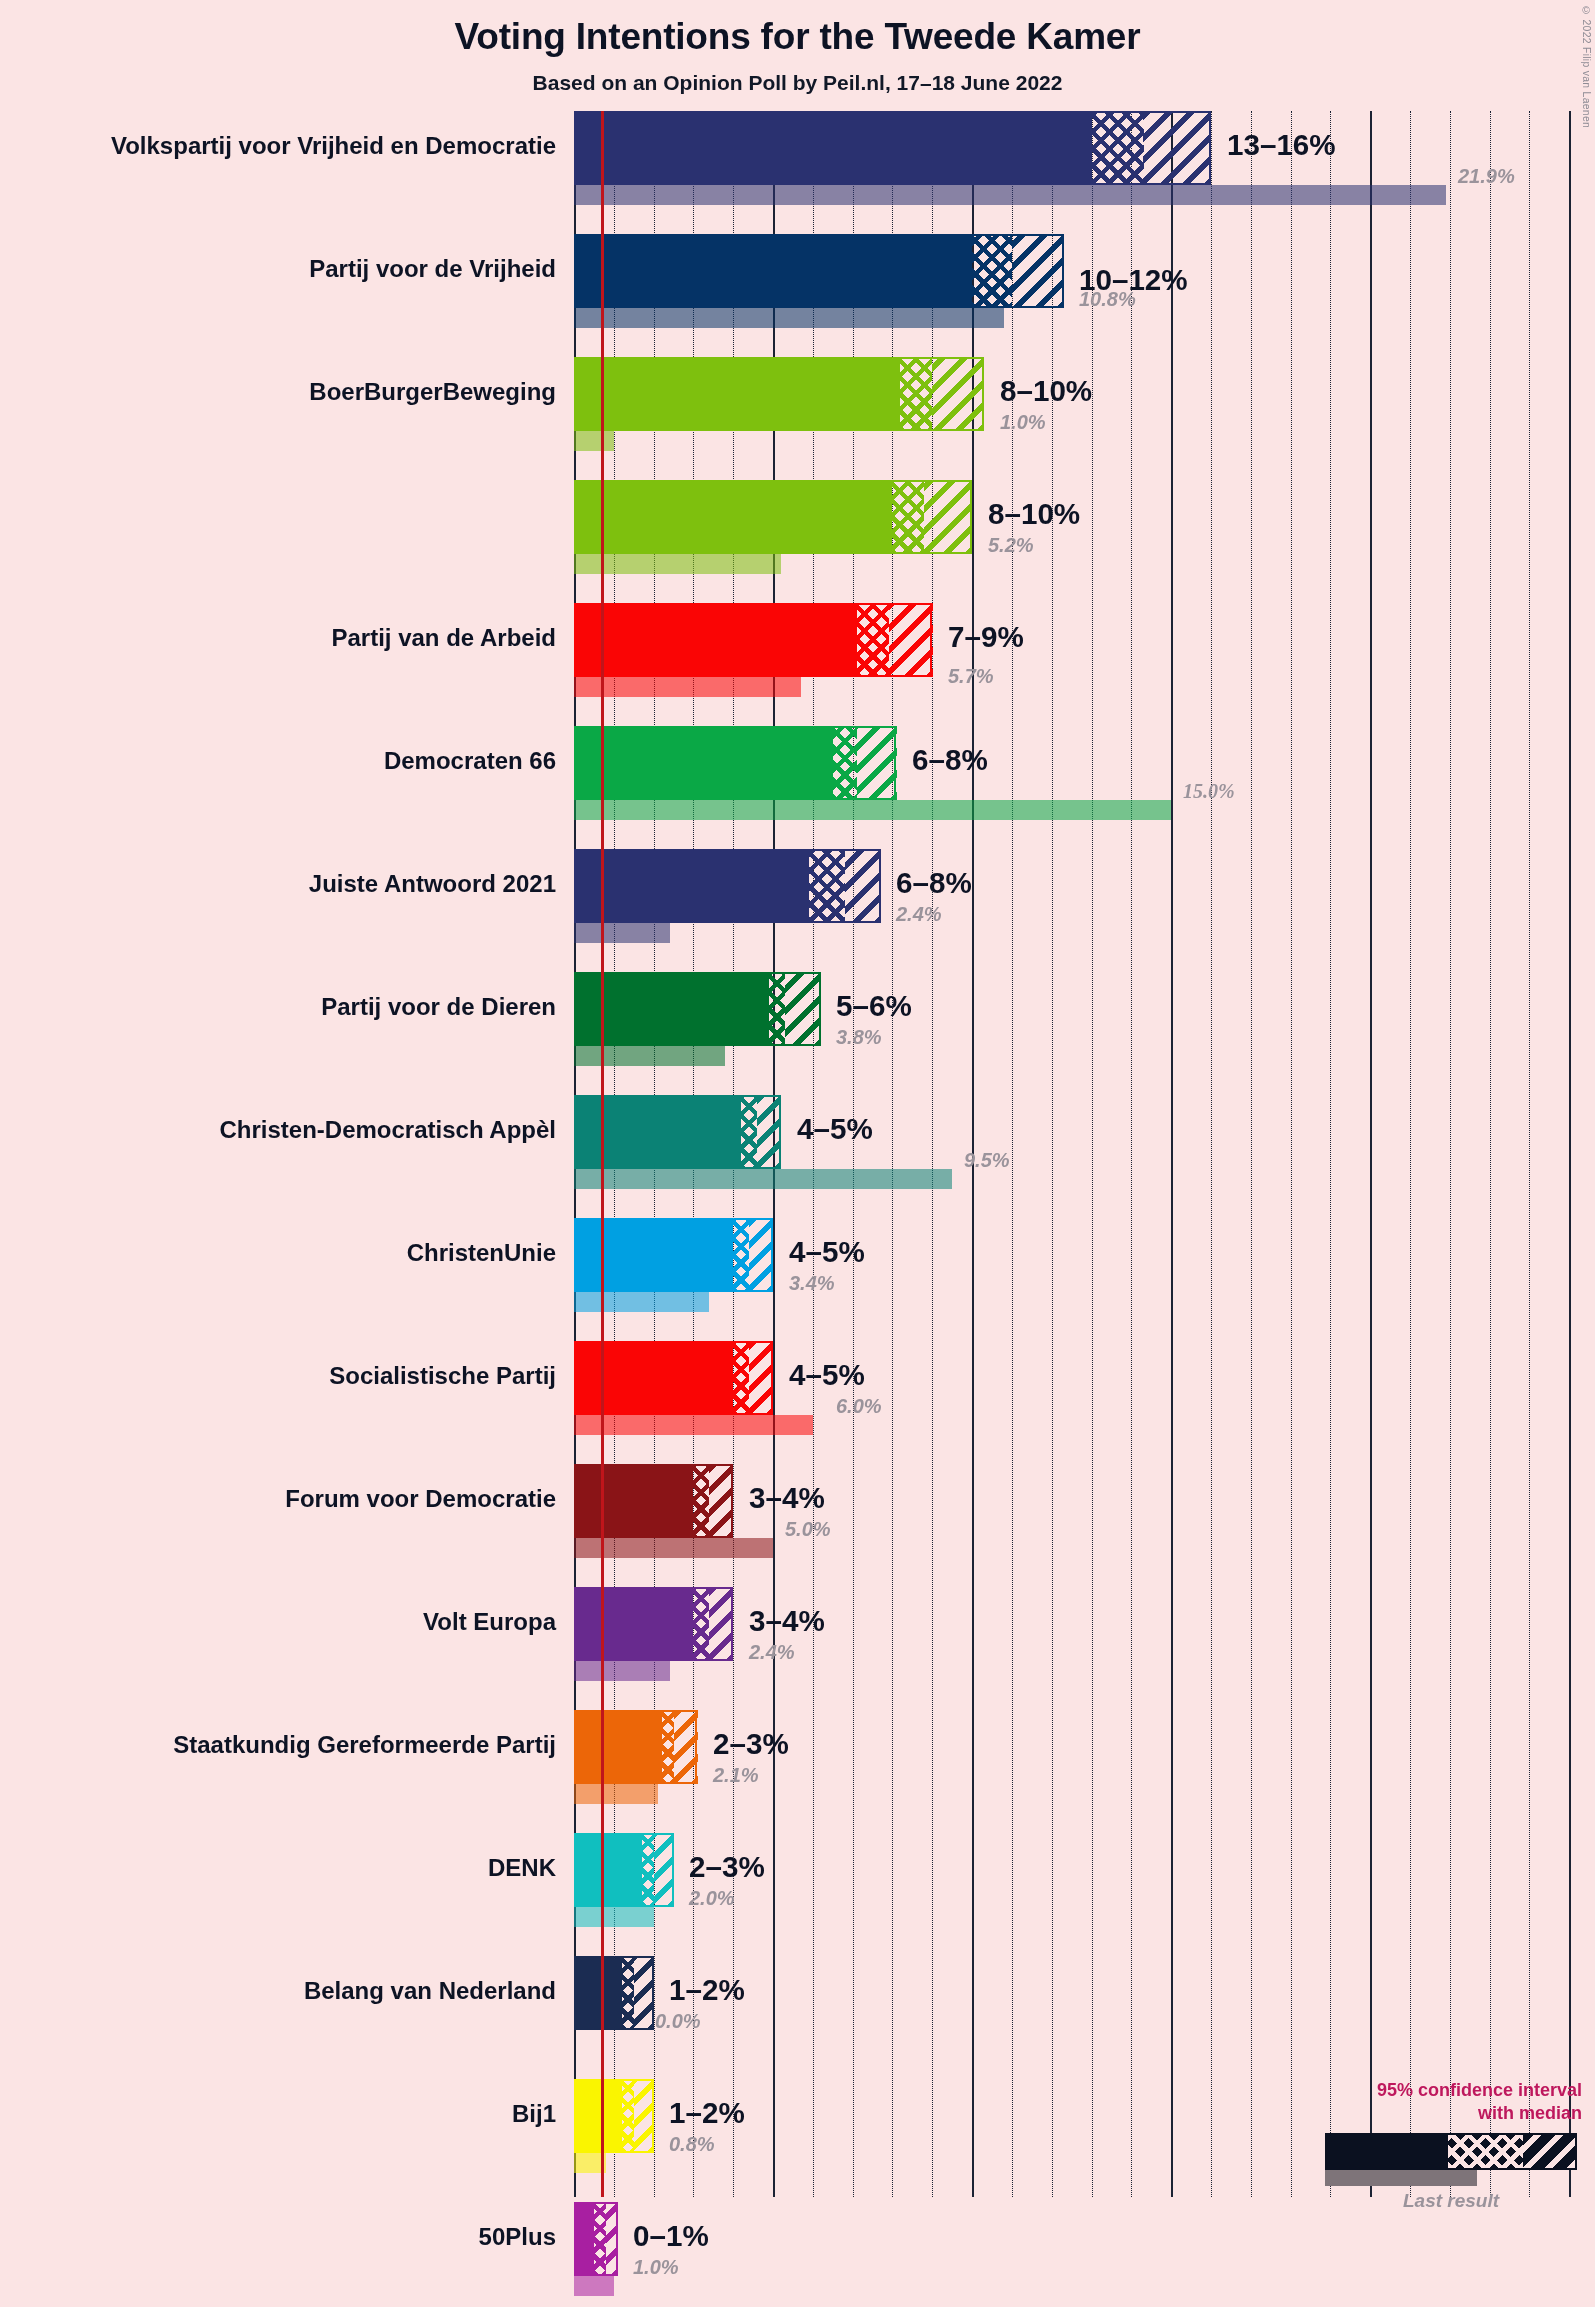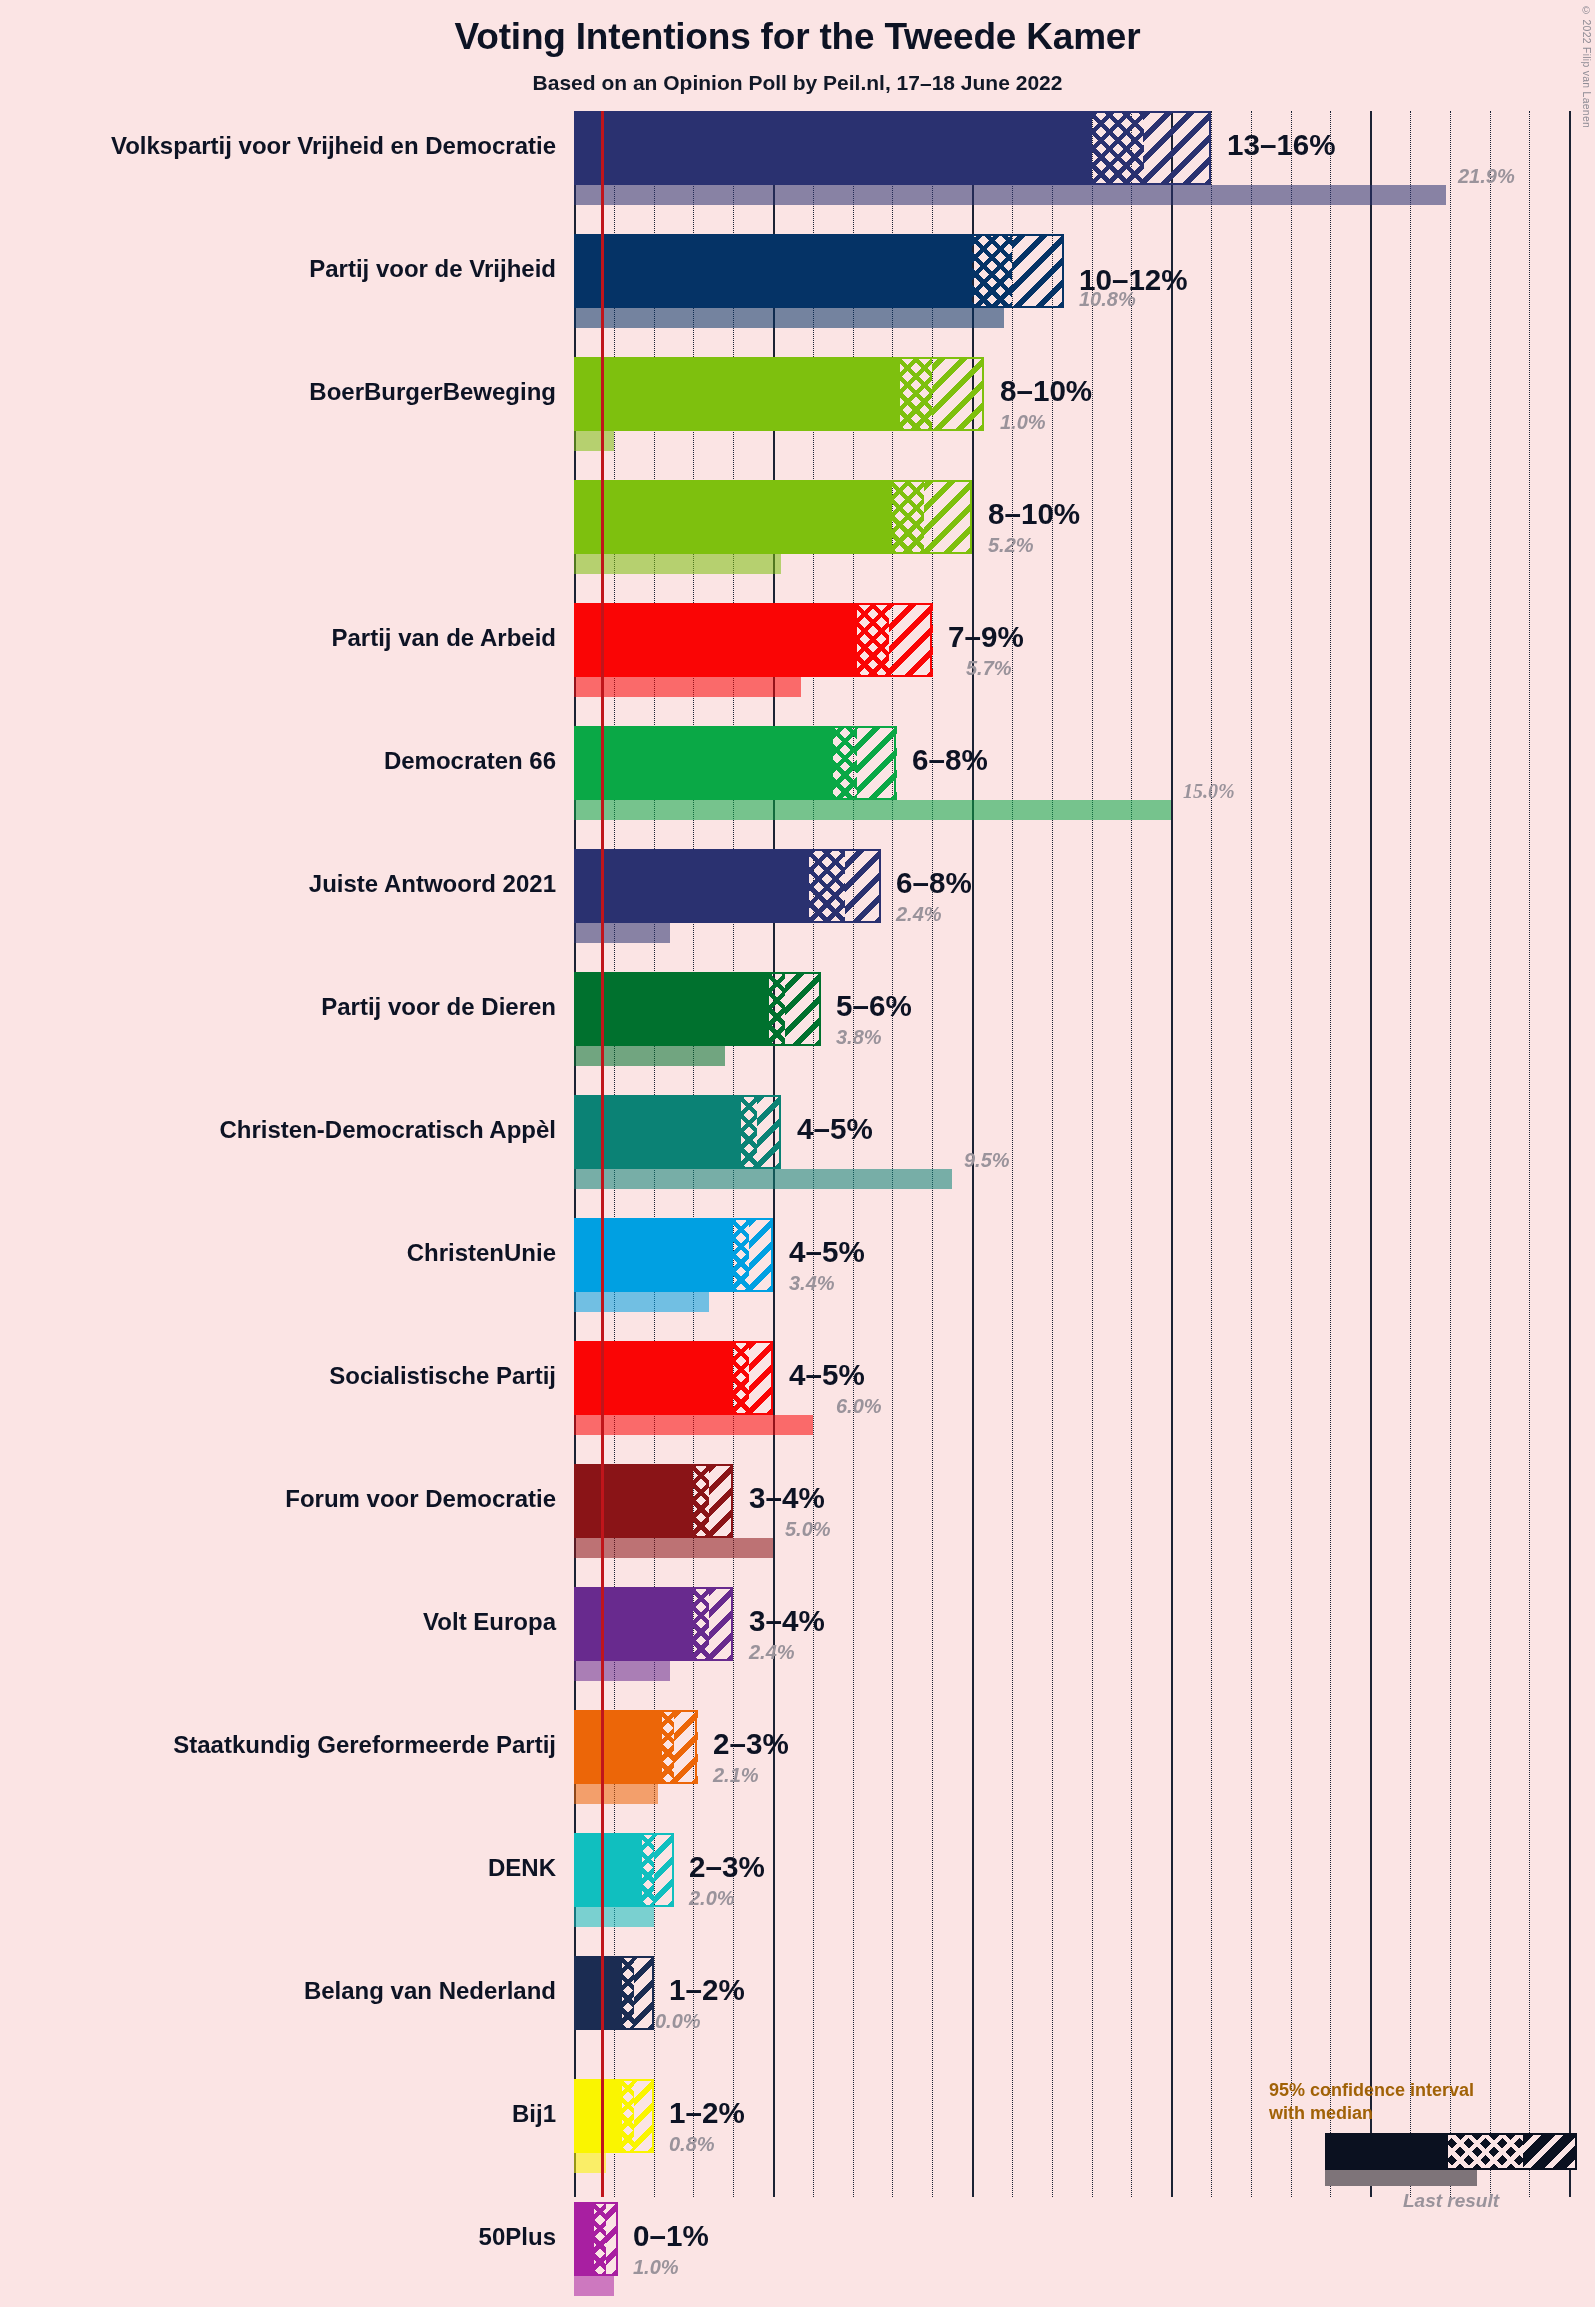--- a/index.html
+++ b/index.html
@@ -49,21 +49,21 @@
     position:absolute;white-space:nowrap;font-size:20px;font-style:italic;
     font-weight:bold;color:#9a939b;top:54px;
   }
   .plabel-outer{
     position:absolute;left:-574px;width:556px;text-align:right;
     font-size:24px;font-weight:bold;color:#0d1324;top:21px;white-space:nowrap;
   }
 
   
   #legend{position:absolute;left:1269px;top:2079px;width:313px;}
-  .leg-text{font-size:18px;font-weight:bold;color:#a16207;line-height:1.25;}
+  .leg-text{text-align:right;font-size:18px;font-weight:bold;color:#be185d;line-height:1.25;}
   .leg-bar{position:relative;margin-top:8.7px;margin-left:56px;height:37px;width:252px;
            border:2.6px solid #0b1120;box-sizing:border-box;background:#0b1120;}
   .leg-cross{position:absolute;right:52px;top:0;bottom:0;width:75px;}
   .leg-diag{position:absolute;right:0;top:0;bottom:0;width:52px;}
   .leg-last{margin-left:56px;width:152px;height:16.5px;background:#7e7479;}
   .leg-last-text{margin-left:56px;width:252px;text-align:center;font-size:19px;
                  font-style:italic;font-weight:bold;color:#9a939b;margin-top:3.5px;}
 </style>
 </head>
 <body>
@@ -141,21 +141,21 @@
         <div class="rng" style="left: 414px;">8–10%</div>
         <div class="last" style="left: 414px;">5.2%</div>
       </div>
       <div class="row" style="top: 492px; width: 1021px; height: 123px;">
         <div class="bar-solid" style="width: 283px; background: rgb(250, 5, 5);"></div>
         <div class="hatch-cross" style="left: 283px; width: 32px; background-image: repeating-linear-gradient(45deg, rgb(250, 5, 5) 0px, rgb(250, 5, 5) 4.3px, transparent 4.3px, transparent 12px), repeating-linear-gradient(-45deg, rgb(250, 5, 5) 0px, rgb(250, 5, 5) 4.3px, transparent 4.3px, transparent 12px);"></div>
         <div class="hatch-diag" style="left: 315px; width: 44px; background-image: repeating-linear-gradient(-45deg, rgb(250, 5, 5) 0px, rgb(250, 5, 5) 6px, transparent 6px, transparent 15.6px);"></div>
         <div class="bar-outline" style="left: 0px; width: 358px; border-color: rgb(250, 5, 5);"></div>
         <div class="lastres" style="width: 227px; background: rgb(250, 5, 5);"></div>
         <div class="rng" style="left: 374px;">7–9%</div>
-        <div class="last" style="left: 392px;">5.7%</div>
+        <div class="last" style="left: 374px; margin-top: 8px;">5.7%</div>
         <div class="plabel-outer">Partij van de Arbeid</div>
       </div>
       <div class="row" style="top: 615px; width: 1021px; height: 123px;">
         <div class="bar-solid" style="width: 259px; background: rgb(10, 168, 70);"></div>
         <div class="hatch-cross" style="left: 259px; width: 24px; background-image: repeating-linear-gradient(45deg, rgb(10, 168, 70) 0px, rgb(10, 168, 70) 4.3px, transparent 4.3px, transparent 12px), repeating-linear-gradient(-45deg, rgb(10, 168, 70) 0px, rgb(10, 168, 70) 4.3px, transparent 4.3px, transparent 12px);"></div>
         <div class="hatch-diag" style="left: 283px; width: 40px; background-image: repeating-linear-gradient(-45deg, rgb(10, 168, 70) 0px, rgb(10, 168, 70) 6px, transparent 6px, transparent 15.6px);"></div>
         <div class="bar-outline" style="left: 0px; width: 322px; border-color: rgb(10, 168, 70);"></div>
         <div class="lastres" style="width: 597px; background: rgb(10, 168, 70);"></div>
         <div class="rng" style="left: 338px;">6–8%</div>
         <div class="last" style="left: 609px; font-family: Liberation Serif, serif;">15.0%</div>

